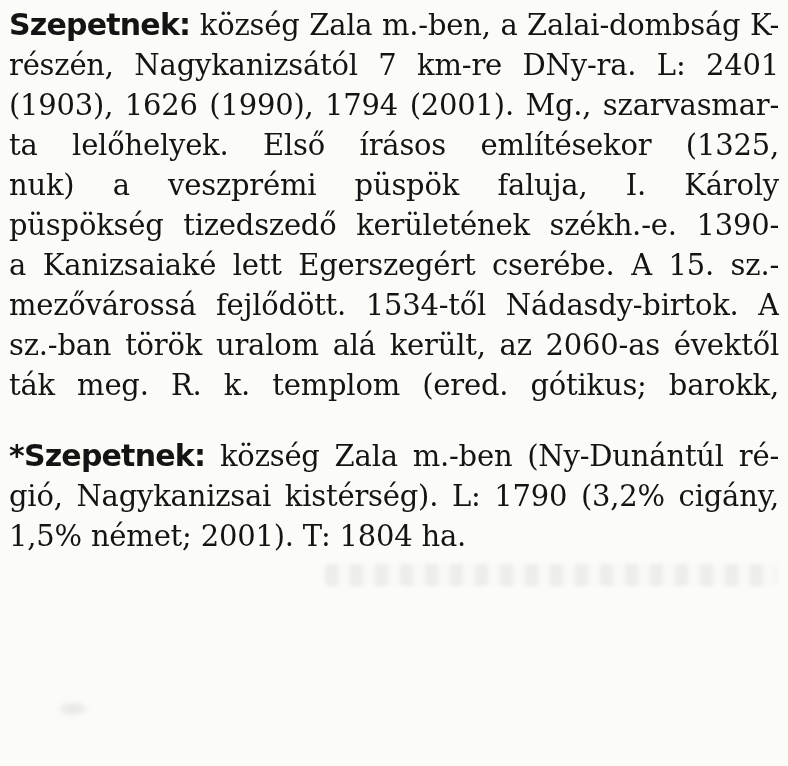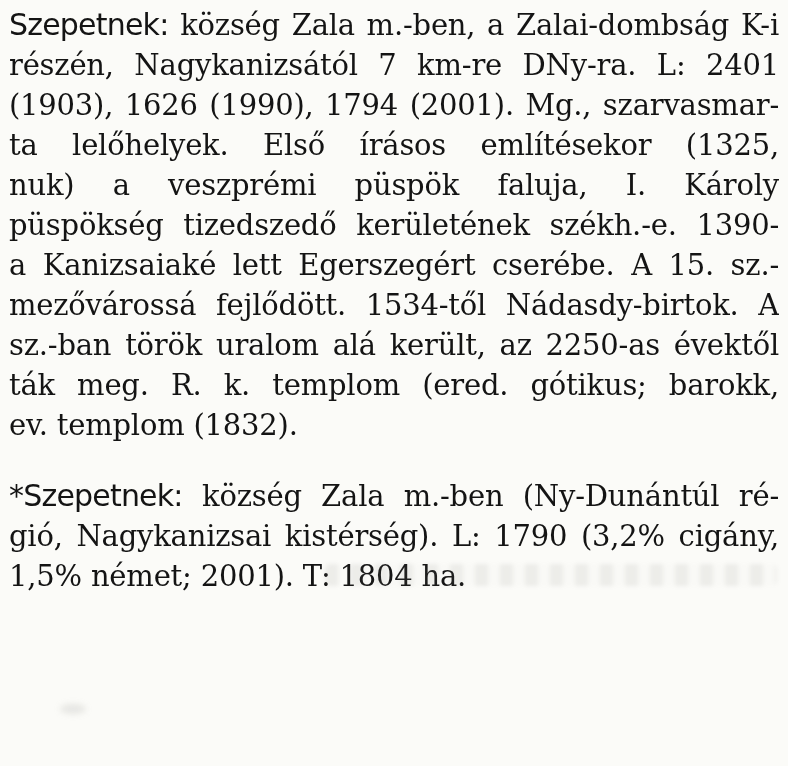--- a/index.html
+++ b/index.html
@@ -31,21 +31,21 @@
     overflow: hidden;
     text-align: justify;
     text-align-last: justify;
     text-justify: inter-word;
   }
   .line.last {
     text-align-last: left;
   }
   .hw {
     font-family: "DejaVu Sans", "Liberation Sans", sans-serif;
-    font-weight: normal;
+    font-weight: bold;
     font-size: 30px;
     letter-spacing: -0.8px;
   }
   .entry-2 {
     margin-top: 31px;
   }
   
   .ghost-band {
     position: absolute;
     left: 325px;
@@ -81,23 +81,22 @@
 
   <article class="entry entry-1">
     <div class="line"><span class="hw">Szepetnek:</span> <span>község Zala m.-ben, a Zalai-dombság K-i</span></div>
     <div class="line">részén, Nagykanizsától 7 km-re DNy-ra. L: 2401</div>
     <div class="line">(1903), 1626 (1990), 1794 (2001). Mg., szarvasmar-</div>
     <div class="line">ta lelőhelyek. Első írásos említésekor (1325, Scepeth-</div>
     <div class="line">nuk) a veszprémi püspök faluja, I. Károly szombaton-</div>
     <div class="line">püspökség tizedszedő kerületének székh.-e. 1390-ben</div>
     <div class="line">a Kanizsaiaké lett Egerszegért cserébe. A 15. sz.-ban</div>
     <div class="line">mezővárossá fejlődött. 1534-től Nádasdy-birtok. A 17.</div>
-    <div class="line">sz.-ban török uralom alá került, az 2250-as évektől</div>
+    <div class="line">sz.-ban török uralom alá került, az 2060-as évektől</div>
     <div class="line">ták meg. R. k. templom (ered. gótikus; barokk, 1752),</div>
-    <div class="line last">ev. templom (1832).</div>
   </article>
 
   <article class="entry entry-2">
     <div class="line"><span class="hw">*Szepetnek:</span> <span>község Zala m.-ben (Ny-Dunántúl ré-</span></div>
     <div class="line">gió, Nagykanizsai kistérség). L: 1790 (3,2% cigány,</div>
     <div class="line last">1,5% német; 2001). T: 1804 ha.</div>
   </article>
 
   <div class="ghost-band"></div>
   <div class="ghost-spot"></div>

